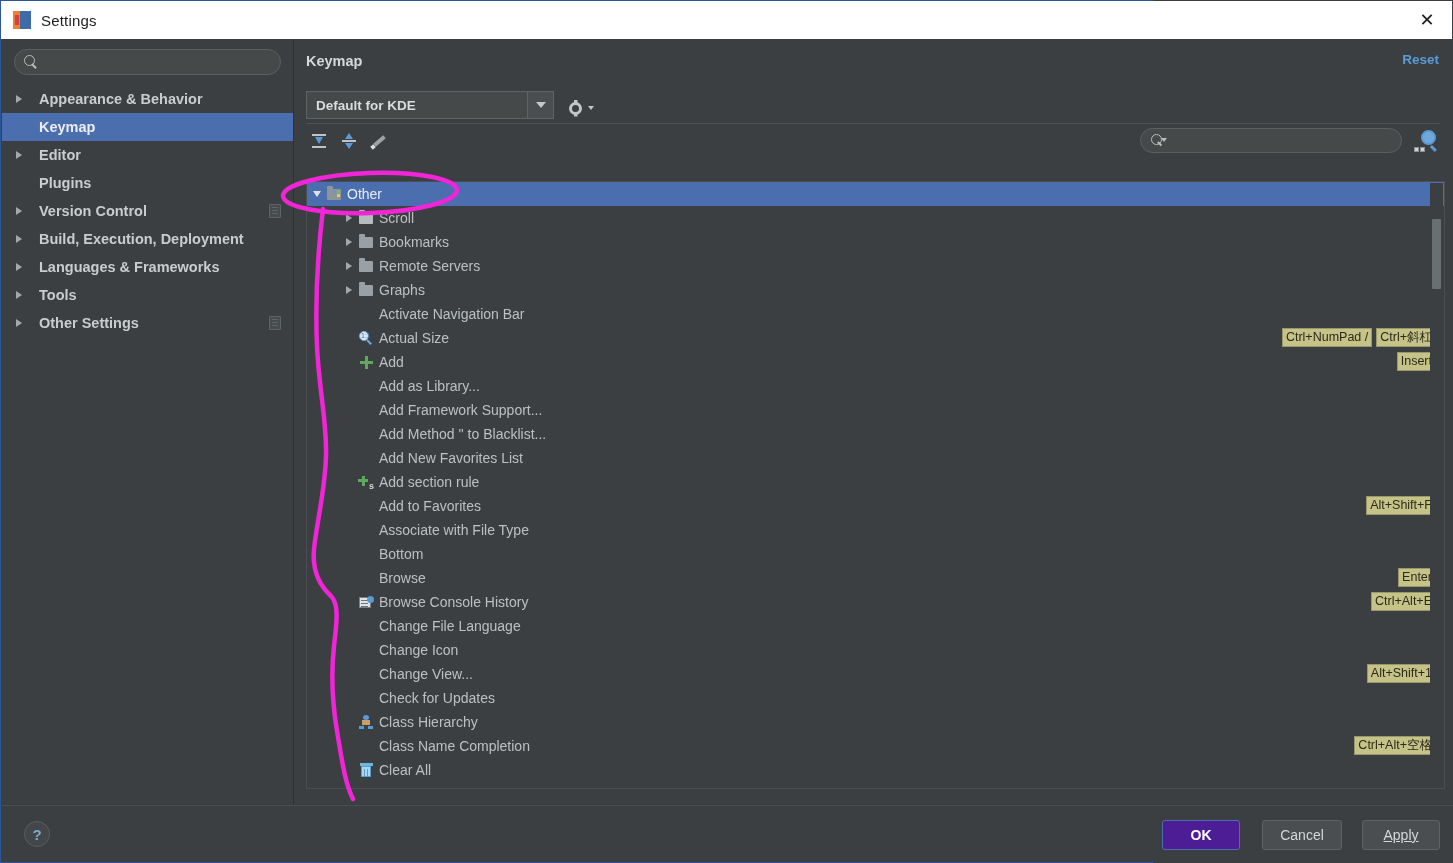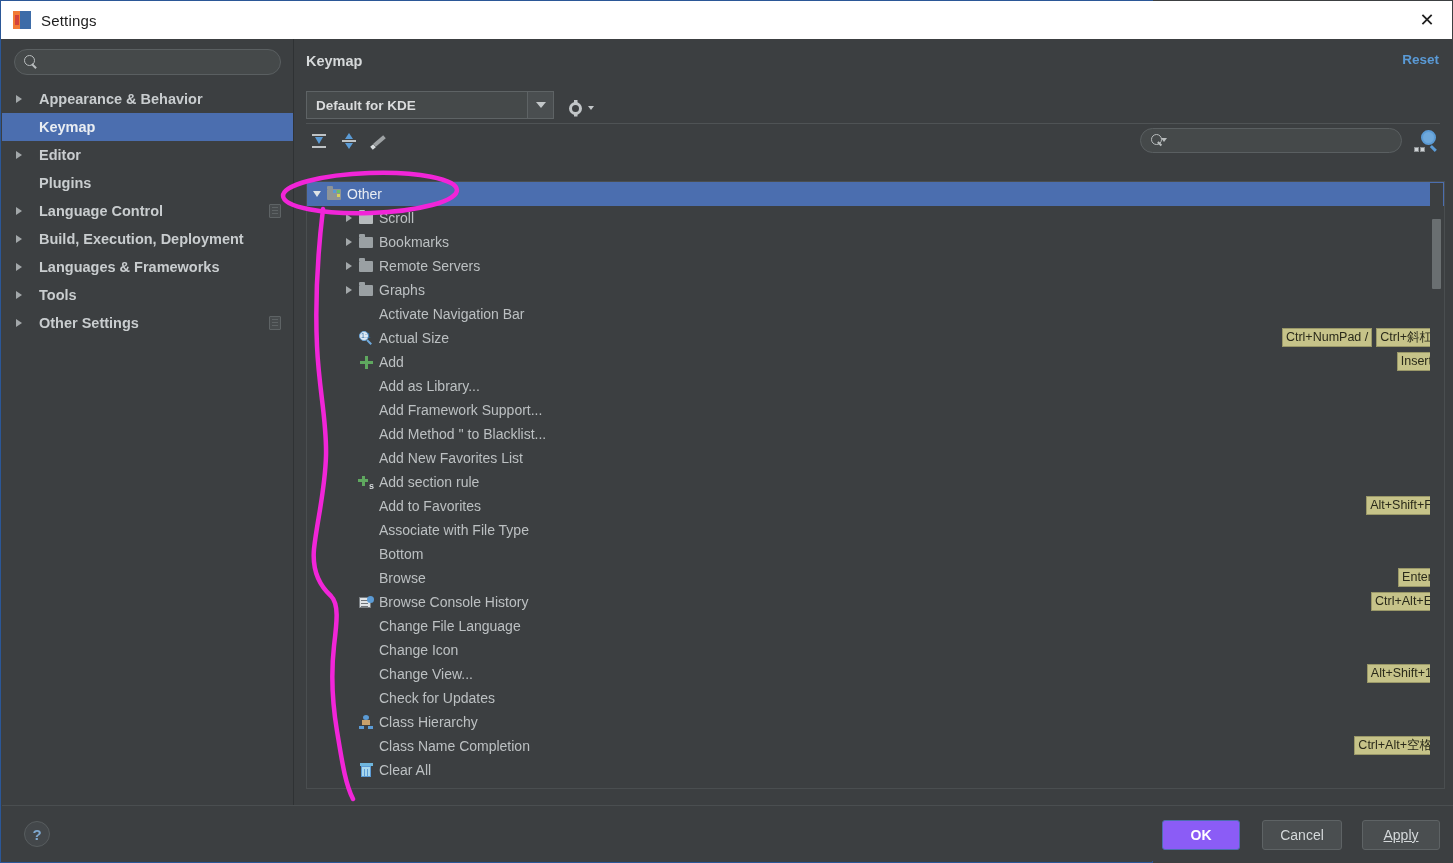--- a/index.html
+++ b/index.html
@@ -390,21 +390,21 @@
     color:#7fa8cf; font-size:15px; font-weight:bold; cursor:pointer;
   }
   .btn {
     position:absolute; top:14px; height:30px;
     border:1px solid #5e6365; background:#4a4e50;
     color:#d4d8da; font-size:14px; font-family: inherit;
     border-radius:3px; cursor:pointer;
     display:flex; align-items:center; justify-content:center;
   }
   .btn.primary {
-    background:#8b5cf6; border:1px solid #4b6eaf; color:#ffffff; font-weight:bold;
+    background:#4c1d95; border:1px solid #4b6eaf; color:#ffffff; font-weight:bold;
   }
   .btn.ok { right:213px; width:78px; }
   .btn.cancel { right:111px; width:80px; }
   .btn.apply { right:13px; width:78px; }
   .btn .u { text-decoration: underline; }
 
   
   .annot { position:absolute; left:0; top:0; width:1453px; height:863px; pointer-events:none; }
 </style>
 </head>
@@ -441,21 +441,21 @@
         <div class="tree-row">
           <span class="arrow has"></span>
           <span class="label">Editor</span>
         </div>
         <div class="tree-row">
           <span class="arrow"></span>
           <span class="label">Plugins</span>
         </div>
         <div class="tree-row">
           <span class="arrow has"></span>
-          <span class="label">Language Control</span>
+          <span class="label">Version Control</span>
           <span class="copy-ico"></span>
         </div>
         <div class="tree-row">
           <span class="arrow has"></span>
           <span class="label">Build, Execution, Deployment</span>
         </div>
         <div class="tree-row">
           <span class="arrow has"></span>
           <span class="label">Languages &amp; Frameworks</span>
         </div>

